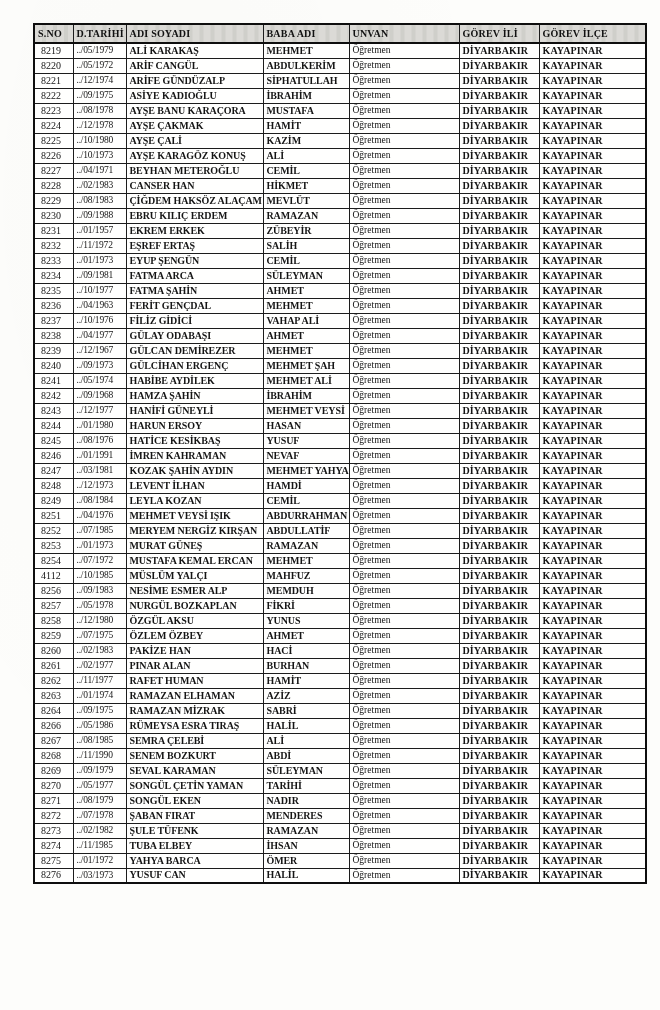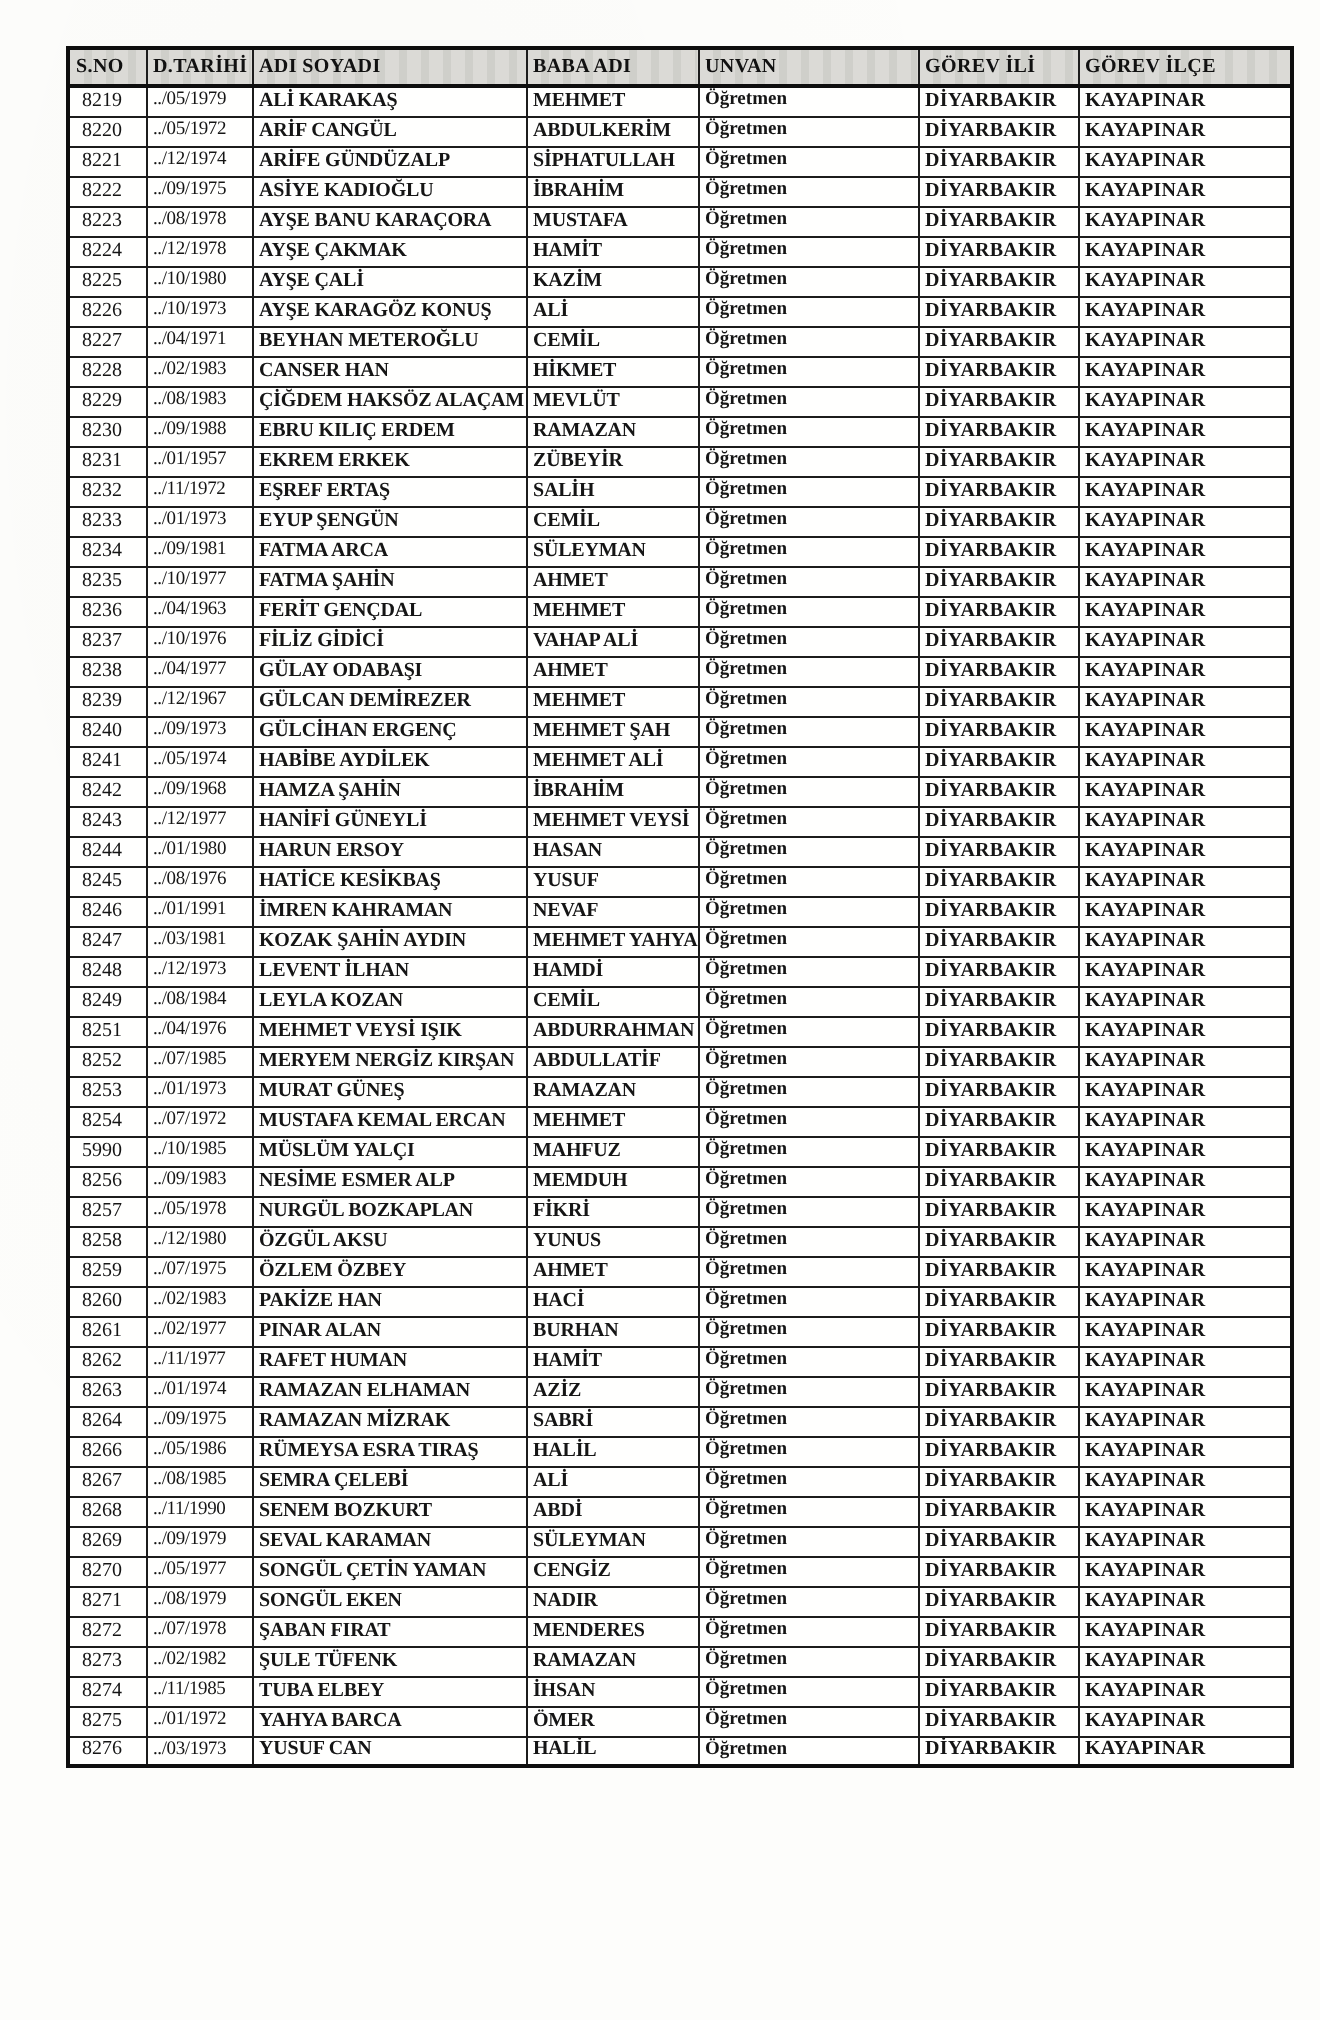--- a/index.html
+++ b/index.html
@@ -44,21 +44,21 @@
     font-weight: bold;
     font-size: 10px;
     text-align: left;
     letter-spacing: 0.2px;
     color: #111;
   }
   tbody td { height: 15px; }
   td.c-sno  { text-align: left; padding-left: 6px; font-size: 10px; margin-left: 24px; }
   td.c-date { font-size: 9.5px; letter-spacing: -0.2px; }
   td.c-name, td.c-father { font-weight: bold; letter-spacing: -0.1px; }
-  td.c-title { font-size: 9.5px; font-weight: bold; }
+  td.c-title { font-size: 9.5px; font-weight: normal; }
   td.c-il, td.c-ilce { font-weight: bold; letter-spacing: 0.1px; }
   
   tbody tr:nth-child(odd) td { border-top-color: #262626; }
   tbody tr:nth-child(even) td { border-top-color: #151515; }
 </style>
 </head>
 <body>
 
 <div class="page">
   <table class="doc-table">
@@ -392,21 +392,21 @@
         <tr>
           <td class="c-sno">8254</td>
           <td class="c-date">../07/1972</td>
           <td class="c-name">MUSTAFA KEMAL ERCAN</td>
           <td class="c-father">MEHMET</td>
           <td class="c-title">Öğretmen</td>
           <td class="c-il">DİYARBAKIR</td>
           <td class="c-ilce">KAYAPINAR</td>
         </tr>
         <tr>
-          <td class="c-sno">5990</td>
+          <td class="c-sno">4112</td>
           <td class="c-date">../10/1985</td>
           <td class="c-name">MÜSLÜM YALÇI</td>
           <td class="c-father">MAHFUZ</td>
           <td class="c-title">Öğretmen</td>
           <td class="c-il">DİYARBAKIR</td>
           <td class="c-ilce">KAYAPINAR</td>
         </tr>
         <tr>
           <td class="c-sno">8256</td>
           <td class="c-date">../09/1983</td>
@@ -521,21 +521,21 @@
           <td class="c-name">SEVAL KARAMAN</td>
           <td class="c-father">SÜLEYMAN</td>
           <td class="c-title">Öğretmen</td>
           <td class="c-il">DİYARBAKIR</td>
           <td class="c-ilce">KAYAPINAR</td>
         </tr>
         <tr>
           <td class="c-sno">8270</td>
           <td class="c-date">../05/1977</td>
           <td class="c-name">SONGÜL ÇETİN YAMAN</td>
-          <td class="c-father">CENGİZ</td>
+          <td class="c-father">TARİHİ</td>
           <td class="c-title">Öğretmen</td>
           <td class="c-il">DİYARBAKIR</td>
           <td class="c-ilce">KAYAPINAR</td>
         </tr>
         <tr>
           <td class="c-sno">8271</td>
           <td class="c-date">../08/1979</td>
           <td class="c-name">SONGÜL EKEN</td>
           <td class="c-father">NADIR</td>
           <td class="c-title">Öğretmen</td>

